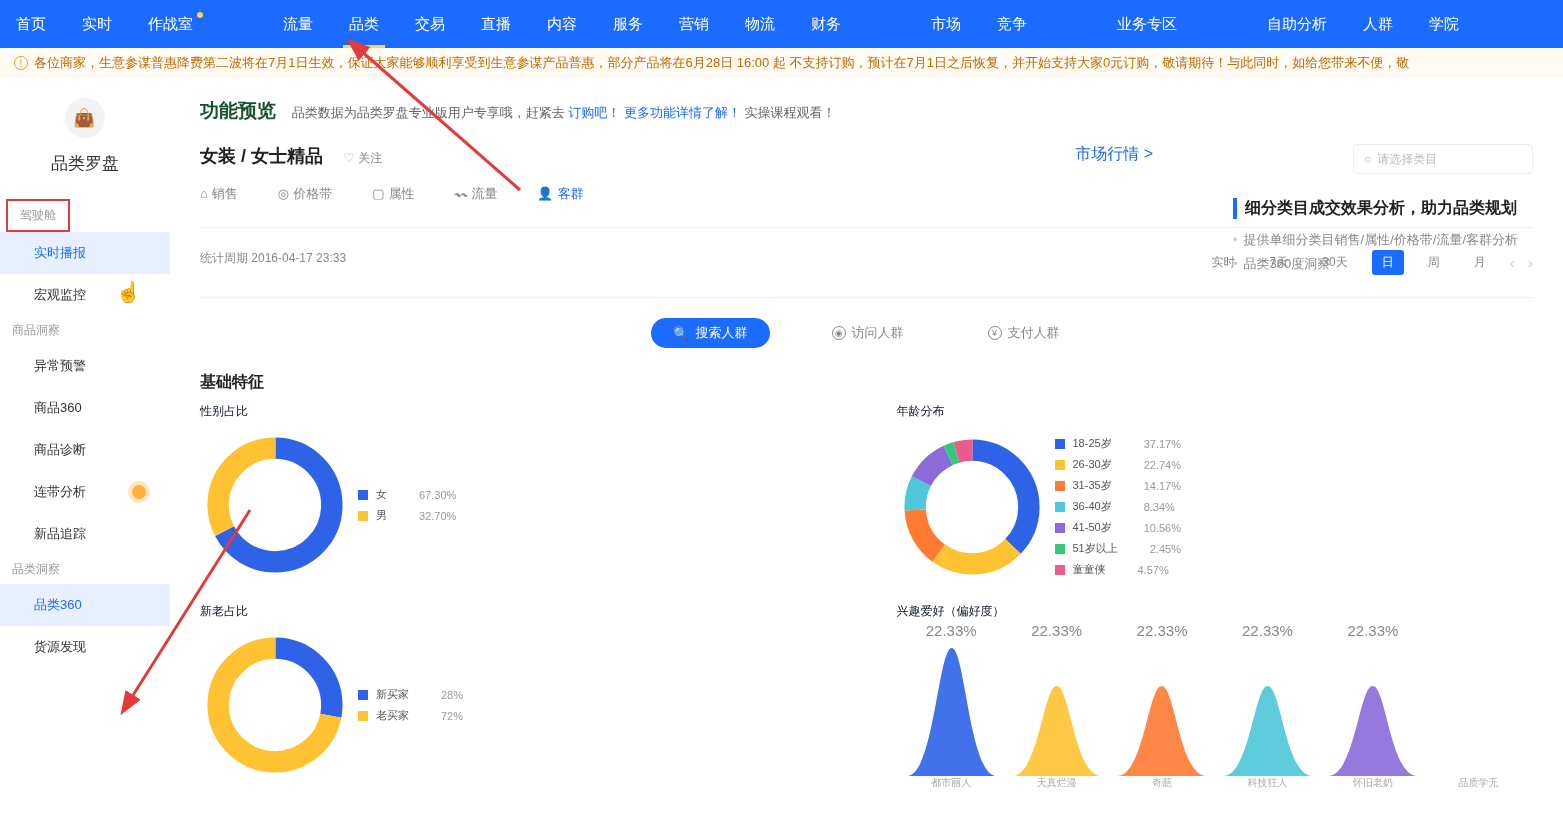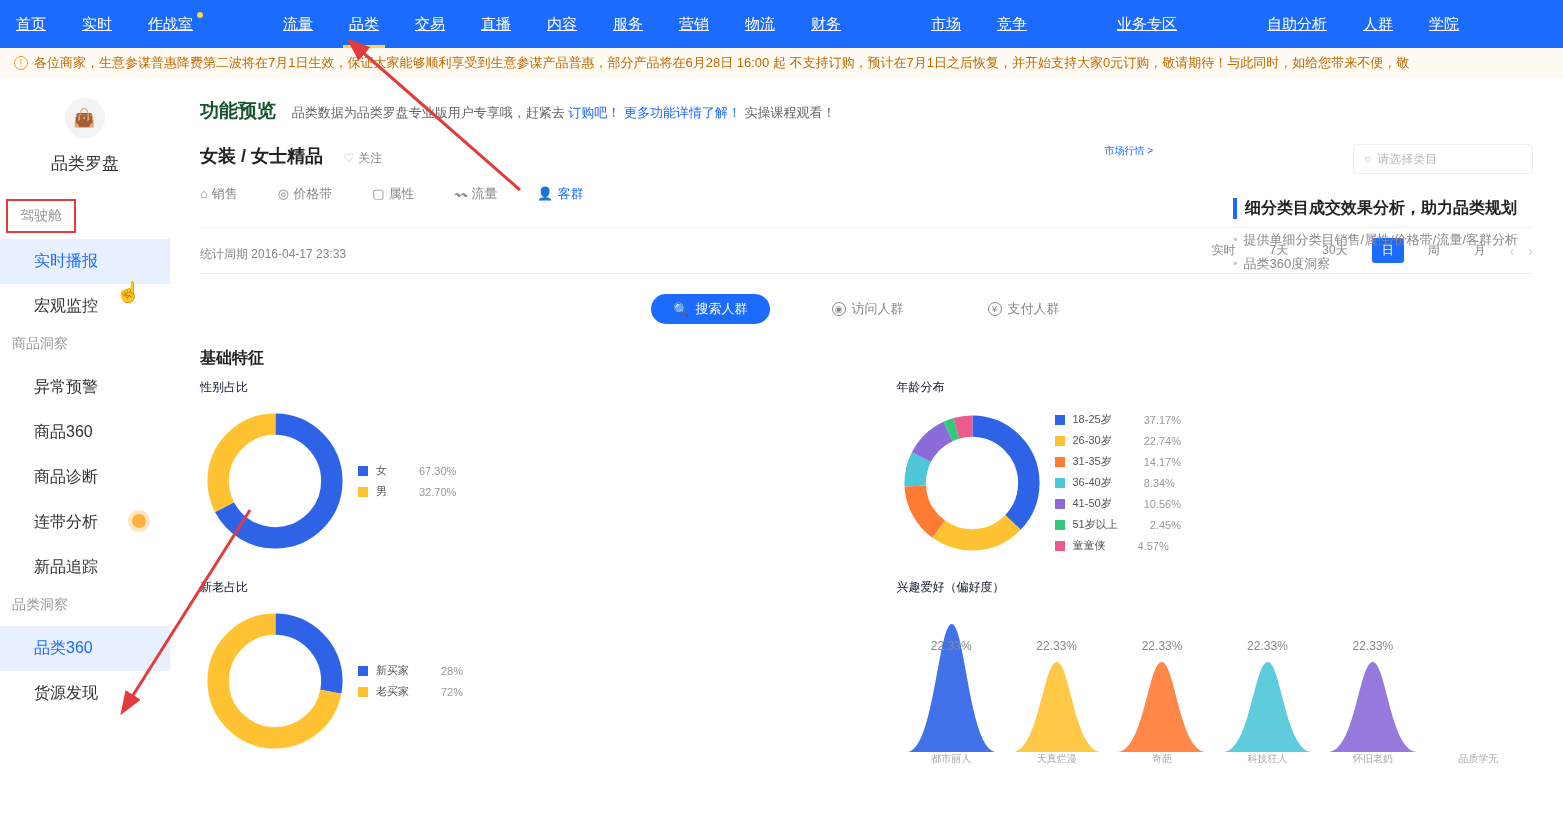--- a/index.html
+++ b/index.html
@@ -1,59 +1,59 @@
 <!DOCTYPE html>
 <html><head>
 <meta charset="utf-8">
 <style>
 * { margin:0; padding:0; box-sizing:border-box; font-family:"Microsoft YaHei","PingFang SC",sans-serif; }
 body { background:#fff; width:1563px; }
 
 
-.topnav { background:#1b6bff; height:48px; display:flex; align-items:center; padding:0 10px; gap:24px; color:#fff; font-size:15px;text-decoration:underline; }
+.topnav { background:#1b6bff; height:48px; display:flex; align-items:center; padding:0 10px; gap:24px; color:#fff; font-size:15px; }
 .topnav .item { cursor:pointer; position:relative; padding:0 6px; height:48px; display:flex; align-items:center; }
 .topnav .item.active::after { content:""; position:absolute; bottom:0; left:0; right:0; height:3px; background:#ffd24d; }
 .topnav .dot { width:6px; height:6px; background:#ffd24d; border-radius:50%; position:absolute; top:12px; right:-4px; }
 .topnav .gap { width:30px; }
 
 
 .notice { background:#fffaf2; color:#bf6900; font-size:13px; padding:6px 14px; display:flex; align-items:center; gap:6px; white-space:nowrap; overflow:hidden; }
 .notice .warn { width:14px; height:14px; border:1px solid #e89b2a; border-radius:50%; display:inline-flex; align-items:center; justify-content:center; font-size:10px; color:#e89b2a; }
 
 
 .wrap { display:flex; }
 .side { width:170px; padding-top:20px; }
 .side .logo { width:40px; height:40px; border-radius:50%; background:#f3f3f3; margin:0 auto 14px; display:flex; align-items:center; justify-content:center; font-size:18px; color:#999; }
 .side .title { text-align:center; font-size:17px; color:#333; margin-bottom:24px; }
-.side .group { font-size:14px; color:#999; padding:6px 12px; margin-bottom:6px; }
+.side .group { font-size:12px; color:#999; padding:6px 12px; }
 .side .group.boxed { border:2px solid #e23b3b; display:inline-block; margin-left:6px; }
-.side .link { font-size:16px; color:#333; padding:12px 34px; cursor:pointer; position:relative; }
+.side .link { font-size:13px; color:#333; padding:12px 34px; cursor:pointer; position:relative; }
 .side .link.active { background:#e8f0ff; color:#1b6bff; }
 .side .link .badge { position:absolute; right:24px; top:14px; width:14px; height:14px; background:#ffb23d; border-radius:50%; box-shadow:0 0 0 4px #ffe6c2; }
 
 .main { flex:1; padding:20px 30px; position:relative; }
 
 
 .preview { font-size:13px; color:#666; margin-bottom:20px; }
 .preview .pt { font-size:19px; color:#14532d; font-weight:600; margin-right:12px; }
 .preview a { color:#1b6bff; text-decoration:none; }
 
 
 .card { background:#fff; }
 .bc { font-size:18px; font-weight:600; color:#222; display:inline-block; }
 .follow { font-size:12px; color:#888; margin-left:16px; display:inline-flex; align-items:center; cursor:pointer; }
 .heart { color:#aaa; margin-right:4px; }
-.market-link { float:right; font-size:10px; color:#1b6bff; margin-right:200px; cursor:pointer; }
+.market-link { float:right; font-size:16px; color:#1b6bff; margin-right:200px; cursor:pointer; }
 .search { float:right; width:180px; height:30px; border:1px solid #eee; border-radius:4px; padding:0 10px; font-size:12px; color:#bbb; display:flex; align-items:center; gap:6px; }
 
 .tabs { display:flex; gap:40px; margin-top:16px; padding-bottom:14px; font-size:13px; color:#888; }
 .tabs .tab { cursor:pointer; display:flex; align-items:center; gap:4px; }
 .tabs .tab.active { color:#1b6bff; }
 
-.period-row { display:flex; align-items:flex-end; justify-content:space-between; margin-top:10px; border-top:1px solid #f0f0f0; border-bottom:1px solid #f0f0f0; padding:10px 0; font-size:12px; color:#888; }
+.period-row { display:flex; align-items:flex-start; justify-content:space-between; margin-top:10px; border-top:1px solid #f0f0f0; border-bottom:1px solid #f0f0f0; padding:22px 0; font-size:12px; color:#888; }
 .period-right { display:flex; align-items:center; gap:14px; }
 .period-right .pbtn { padding:4px 10px; cursor:pointer; border-radius:3px; }
 .period-right .pbtn.active { background:#1b6bff; color:#fff; }
 .period-right .nav { color:#ccc; cursor:pointer; font-size:14px; }
 
 .seg-row { display:flex; gap:40px; margin-top:20px; align-items:center; justify-content:center; }
 .seg { font-size:13px; color:#888; display:flex; align-items:center; gap:6px; cursor:pointer; padding:6px 22px; border-radius:18px; }
 .seg.primary { background:#1b6bff; color:#fff; }
 .seg .ic { width:14px; height:14px; border:1px solid currentColor; border-radius:50%; display:inline-flex; align-items:center; justify-content:center; font-size:9px; }
 
@@ -65,21 +65,21 @@
 .chart-body { display:flex; align-items:center; gap:8px; }
 
 .donut { width:150px; height:150px; }
 .legend { font-size:11px; color:#555; }
 .legend .row { display:flex; align-items:center; gap:8px; margin:6px 0; }
 .legend .sw { width:10px; height:10px; }
 .legend .val { color:#999; margin-left:24px; }
 
 .peaks { position:relative; height:160px; display:flex; align-items:flex-end; gap:16px; padding:0 10px; }
 .peak { flex:1; position:relative; }
-.peak .lbl { position:absolute; top:-14px; left:50%; transform:translateX(-50%); font-size:12px; color:#888; white-space:nowrap;margin-top:41px; }
+.peak .lbl { position:absolute; top:-14px; left:50%; transform:translateX(-50%); font-size:15px; color:#888; white-space:nowrap; }
 .peak svg { width:100%; height:140px; display:block; }
 .peak .axl { font-size:10px; color:#aaa; text-align:center; white-space:nowrap; }
 
 
 .infobox { position:absolute; right:-10px; top:120px; width:340px; font-size:13px; }
 .infobox h3 { font-size:16px; font-weight:600; color:#222; border-left:4px solid #1b6bff; padding-left:8px; margin-bottom:12px; }
 .infobox ul { list-style:none; color:#888; }
 .infobox li { margin:6px 0; }
 .infobox li::before { content:"•"; color:#ccc; margin-right:6px; }
 .arrow { position:absolute; pointer-events:none; z-index:49; }

